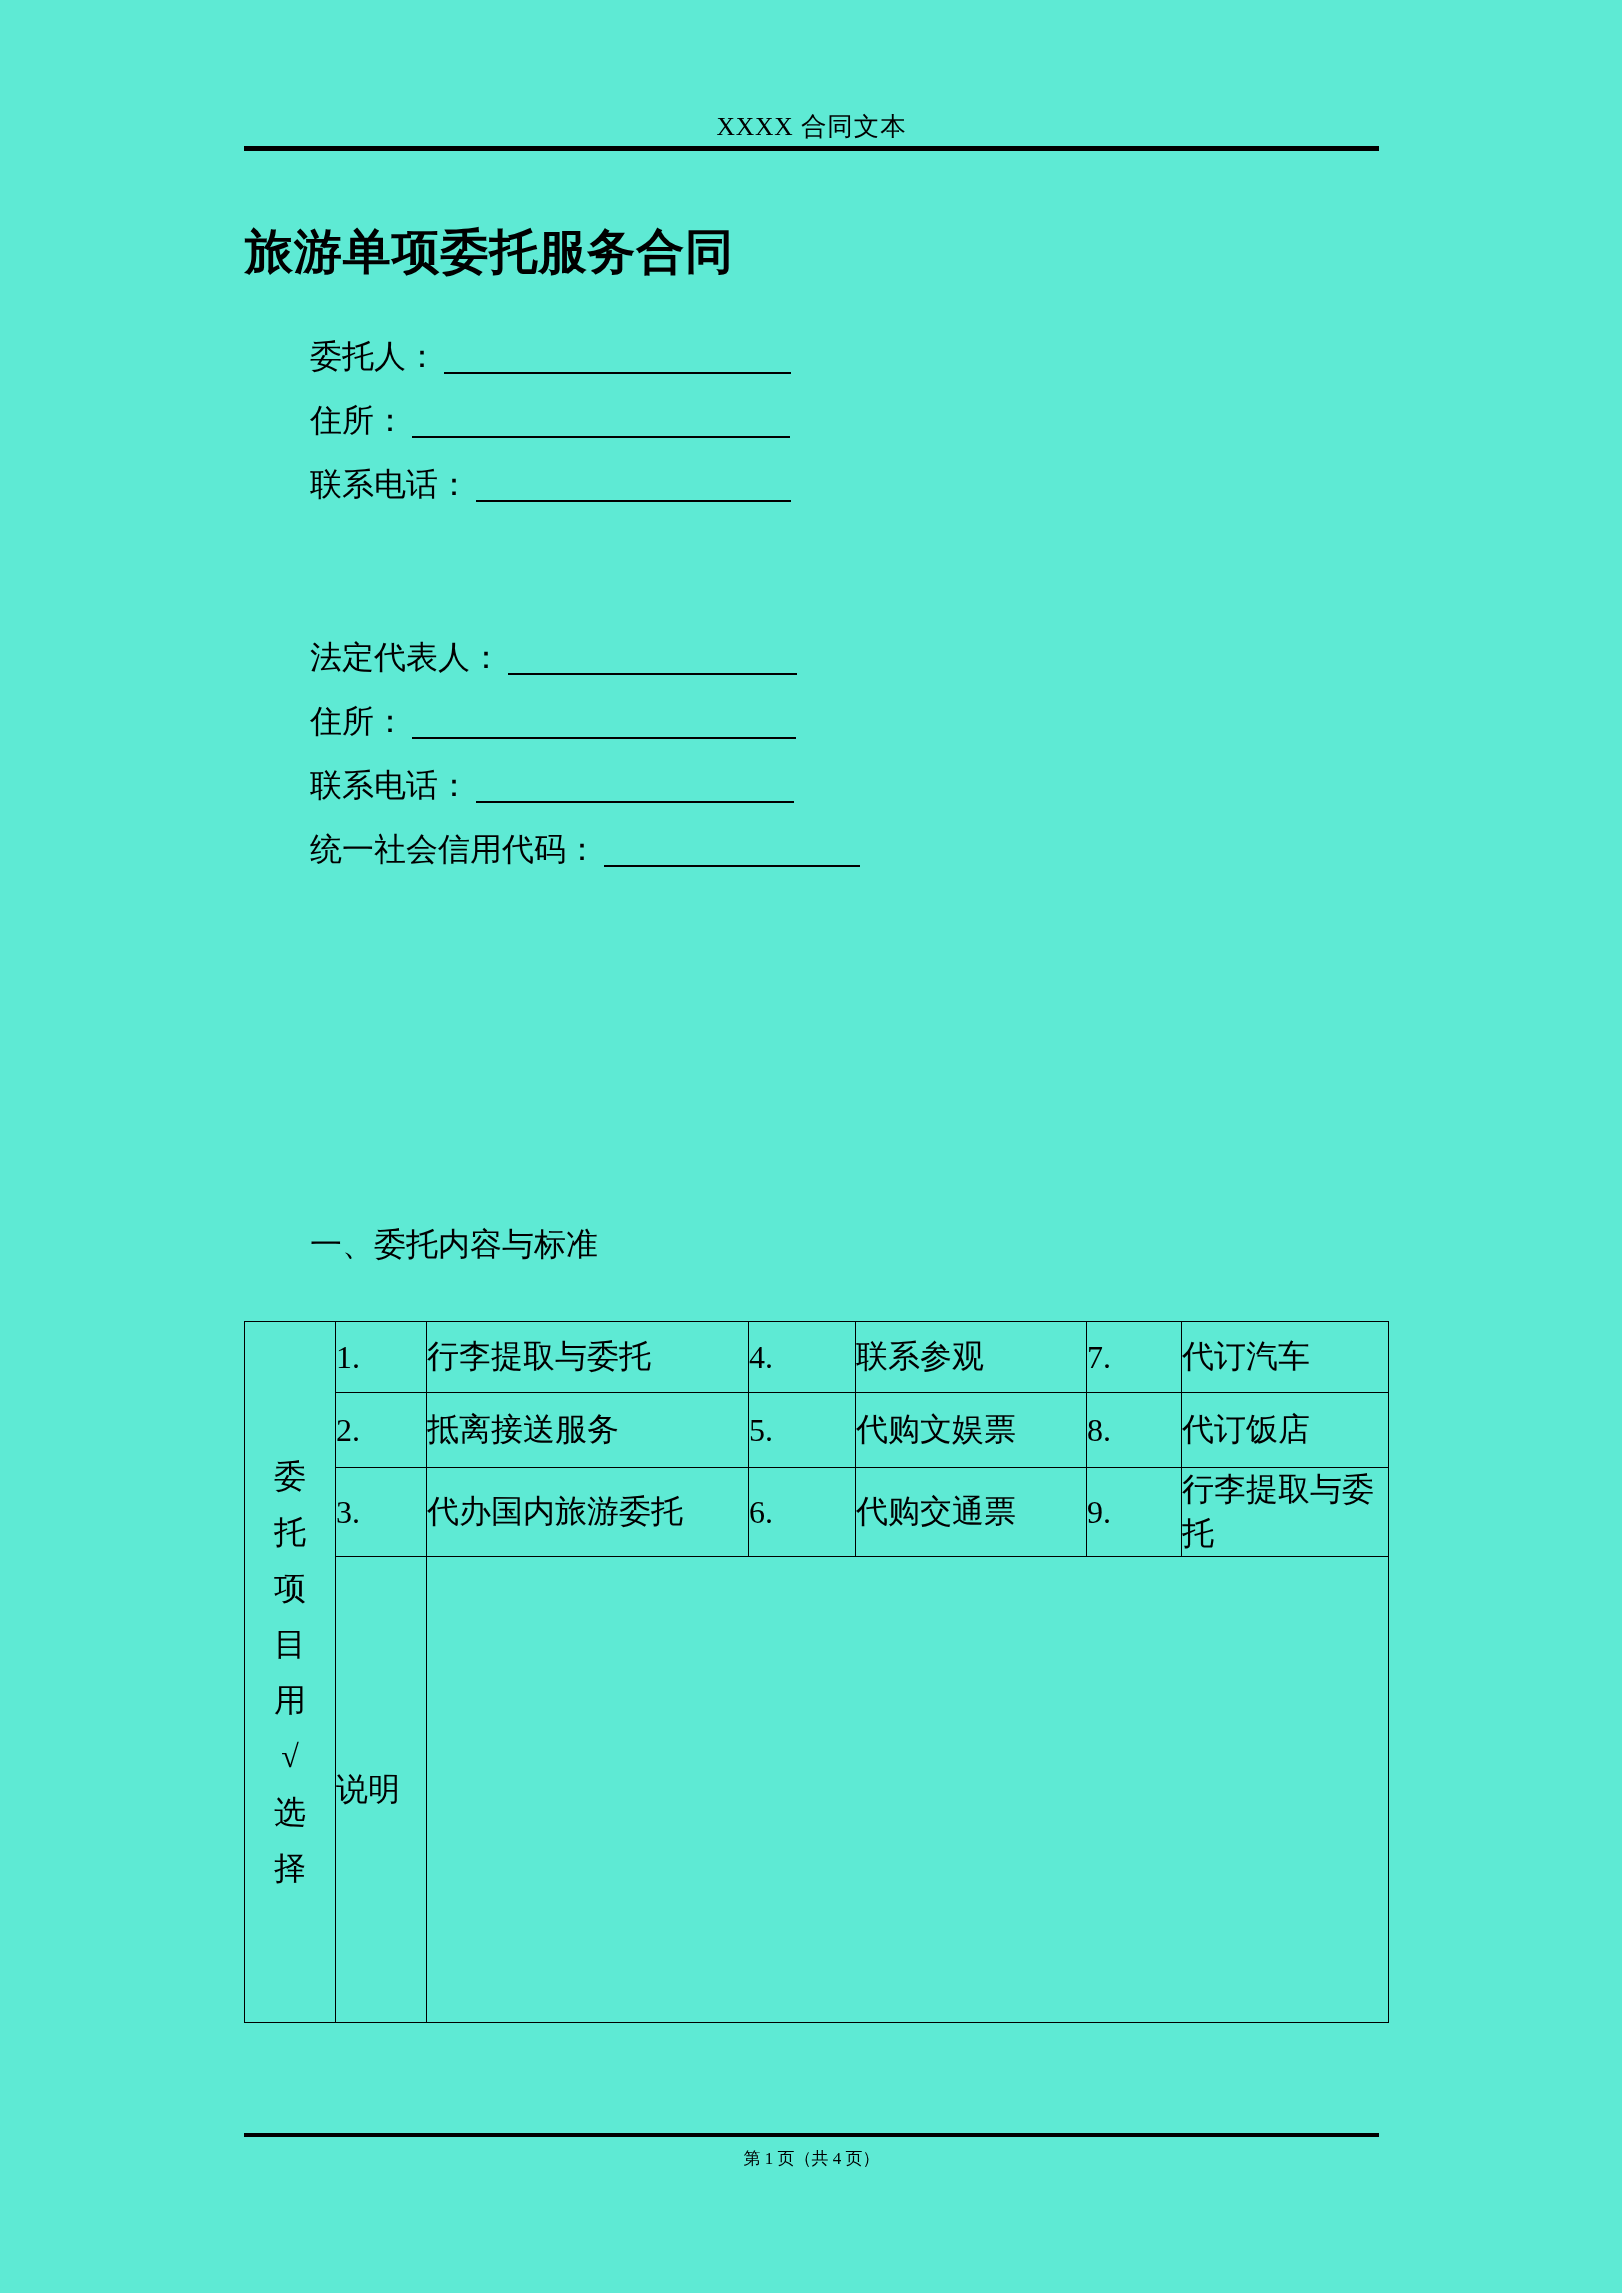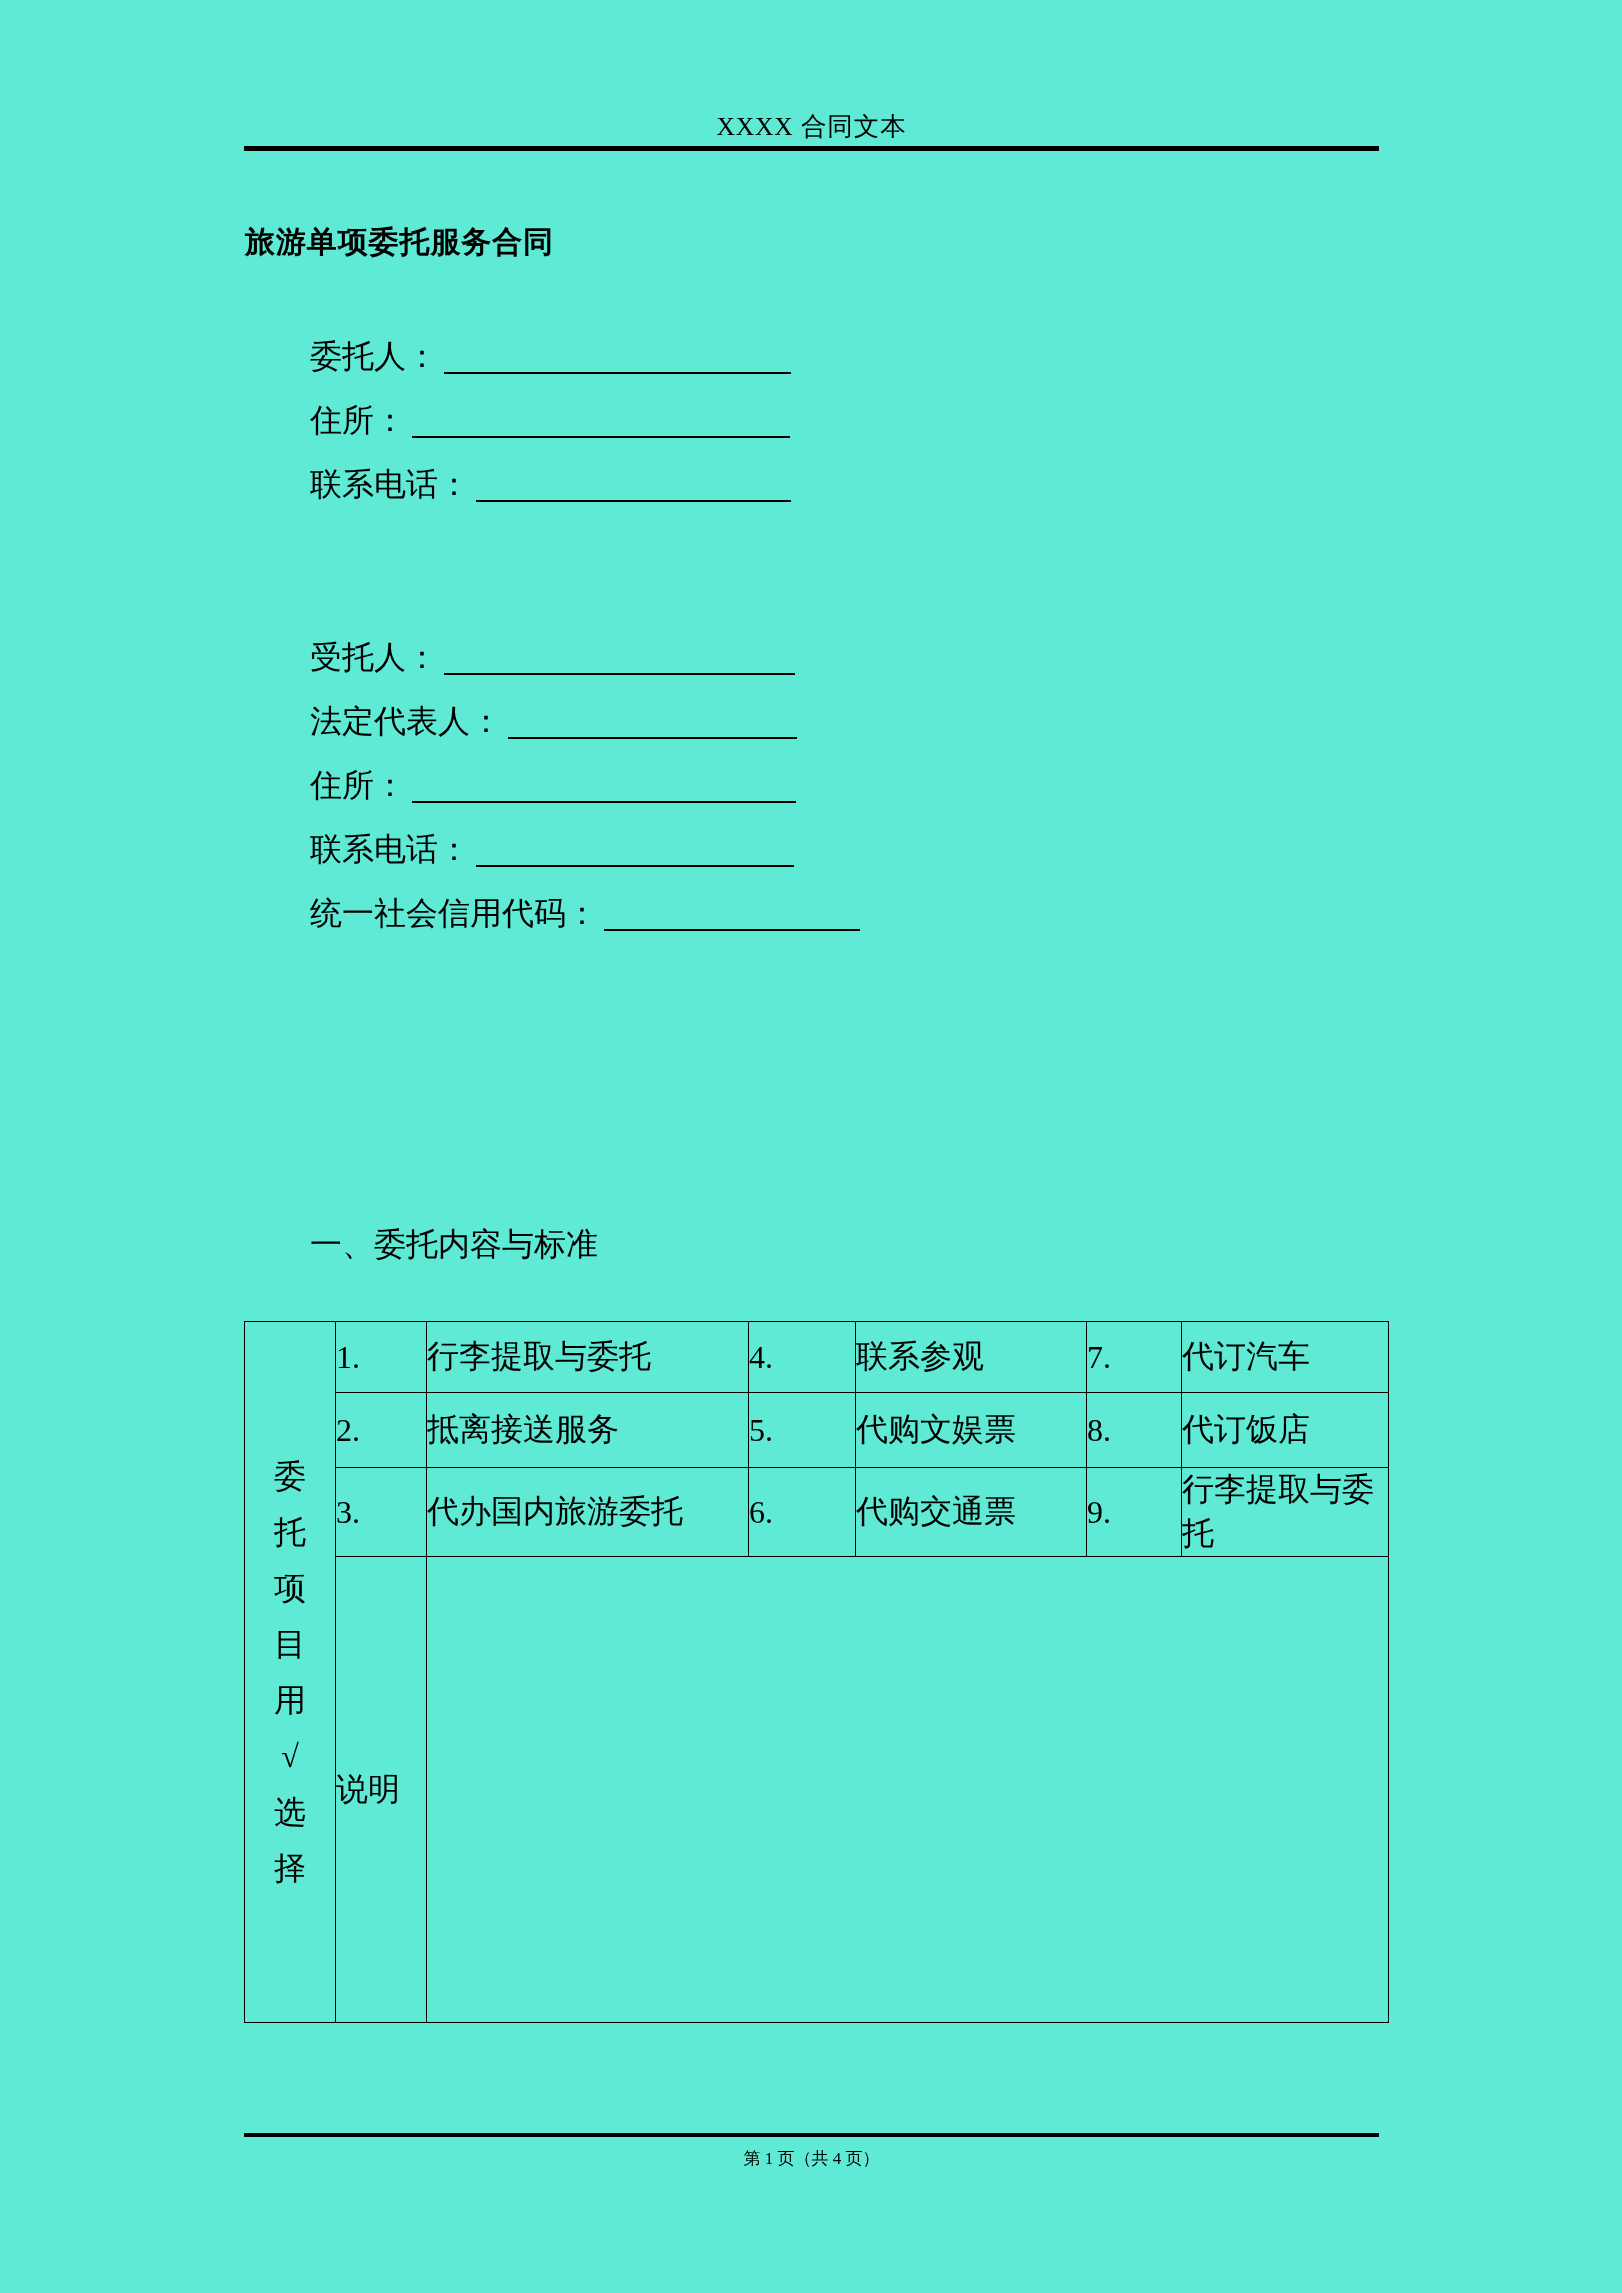--- a/index.html
+++ b/index.html
@@ -24,22 +24,22 @@
   }
   .header-rule {
     position: absolute;
     top: 146px; left: 244px; width: 1135px; height: 4.5px;
     background: #000000;
   }
 
   
   .doc-title {
     position: absolute;
-    top: 220px; left: 245px;
-    font-size: 30px; line-height: 44px;
+    top: 230px; left: 245px;
+    font-size: 48px; line-height: 44px;
     font-weight: bold;
     letter-spacing: 0.9px;
   }
 
   
   .fields { position: absolute; left: 310px; font-size: 32px; }
   .fields-client { top: 324px; }
   .fields-trustee { top: 625px; }
   .field-line { height: 64px; line-height: 64px; white-space: nowrap; }
   .blank {
@@ -120,21 +120,20 @@
 
   <div class="doc-title">旅游单项委托服务合同</div>
 
   <div class="fields fields-client">
     <div class="field-line"><span>委托人：</span><span class="blank" style="width:347px"></span></div>
     <div class="field-line"><span>住所：</span><span class="blank" style="width:378px"></span></div>
     <div class="field-line"><span>联系电话：</span><span class="blank" style="width:315px"></span></div>
   </div>
 
   <div class="fields fields-trustee">
-    <div class="field-line"><span>受托人：</span><span class="blank" style="width:351px"></span></div>
     <div class="field-line"><span>法定代表人：</span><span class="blank" style="width:289px"></span></div>
     <div class="field-line"><span>住所：</span><span class="blank" style="width:384px"></span></div>
     <div class="field-line"><span>联系电话：</span><span class="blank" style="width:318px"></span></div>
     <div class="field-line"><span>统一社会信用代码：</span><span class="blank" style="width:256px"></span></div>
   </div>
 
 
   <div class="section-heading">一、委托内容与标准</div>
 
   <div class="table-wrap">

